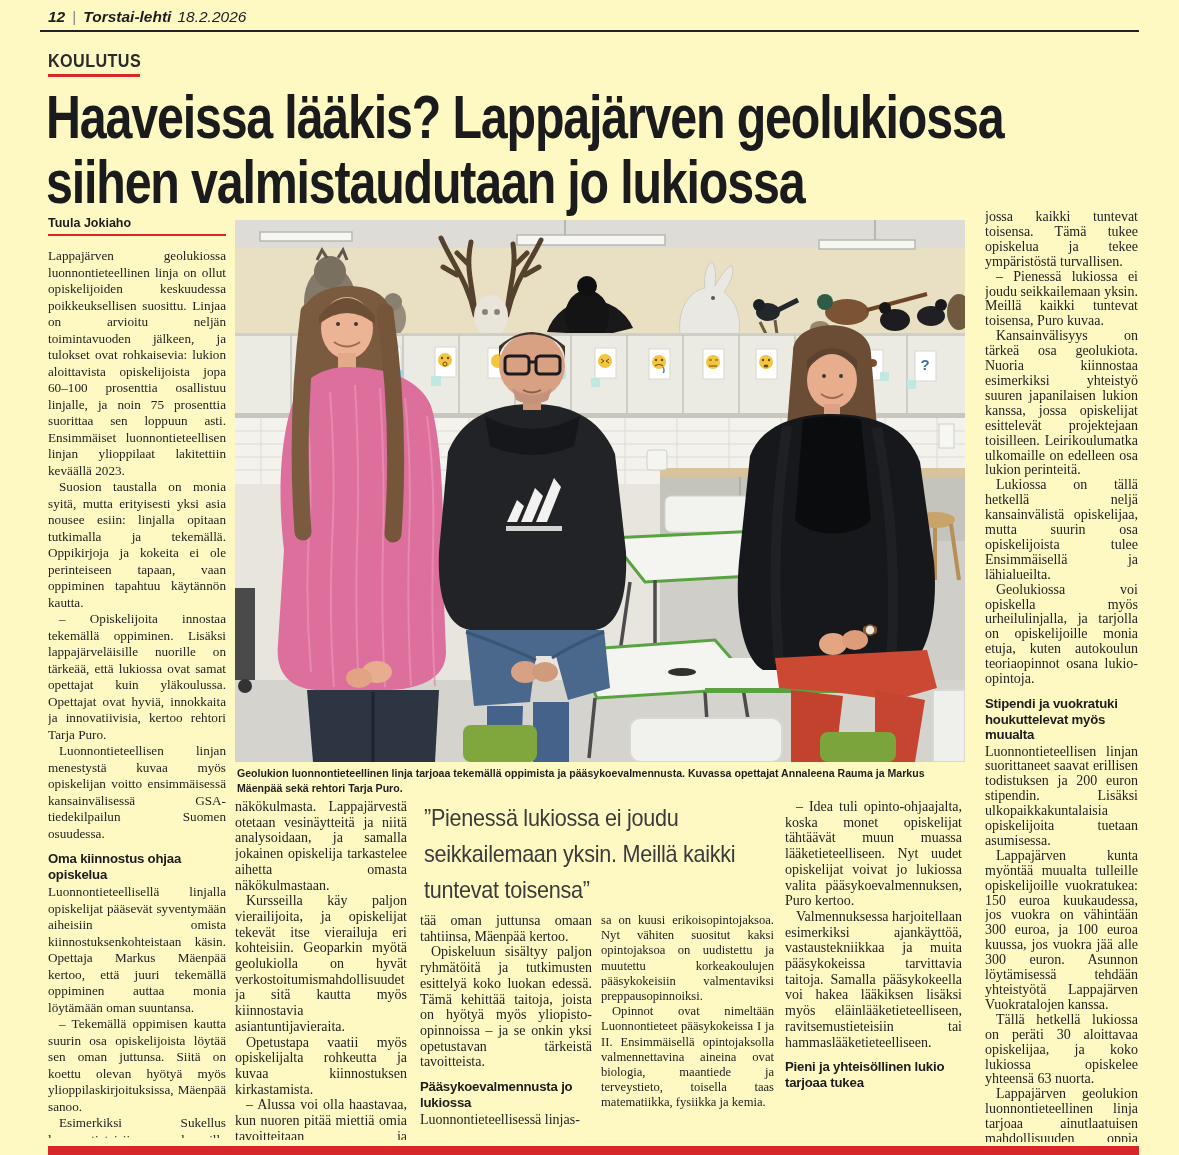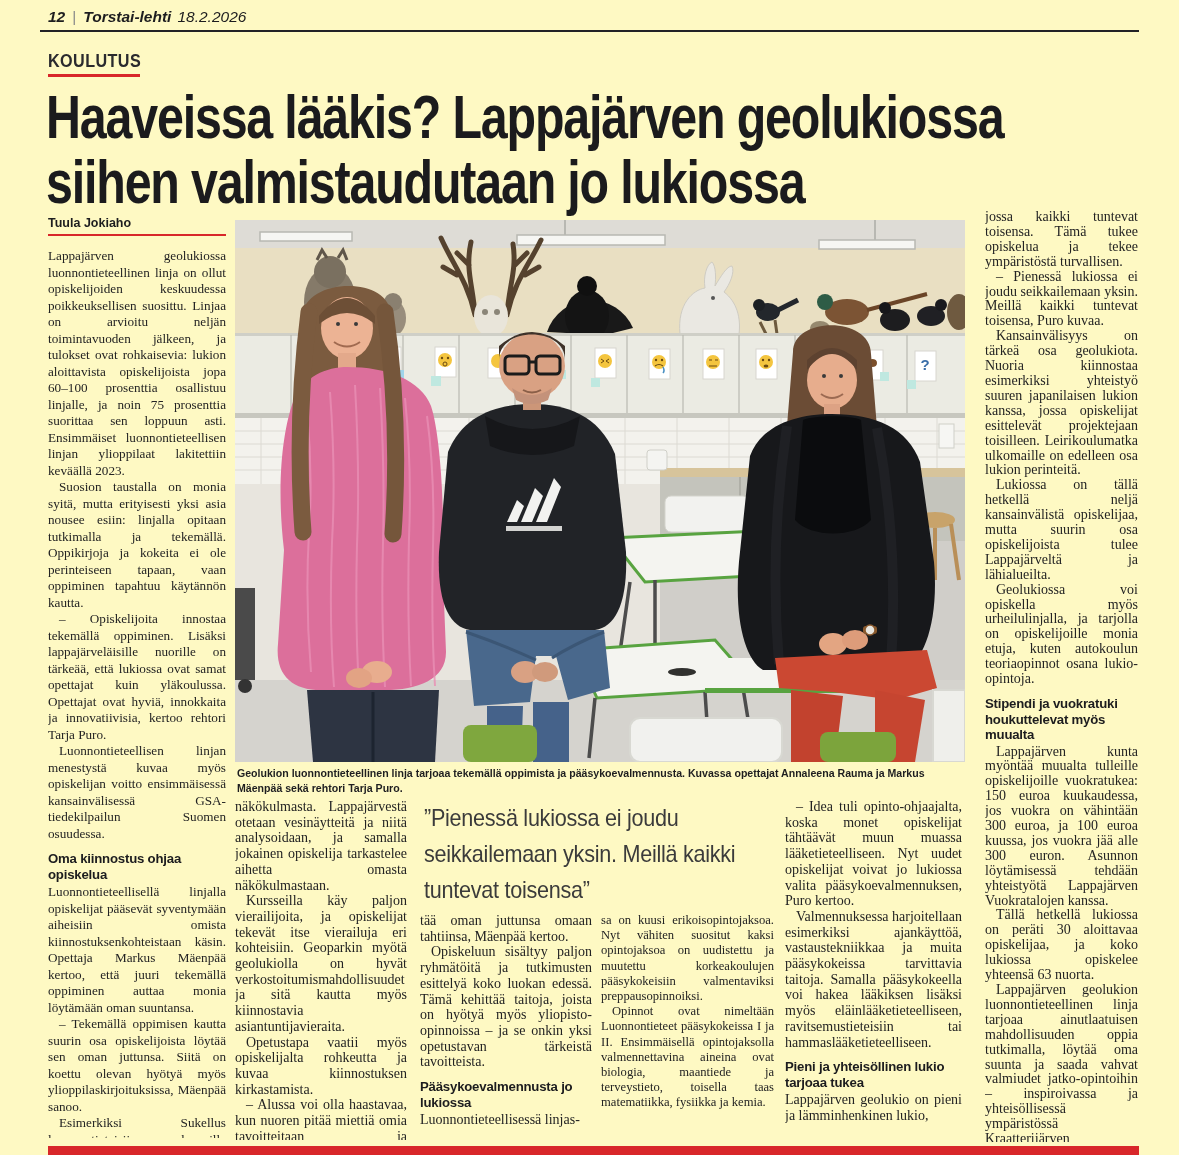--- a/index.html
+++ b/index.html
@@ -385,32 +385,32 @@
     <div>
         <p class="body">sa on kuusi erikoisopintojaksoa. Nyt vähiten suositut kaksi opintojaksoa on uudistettu ja muutettu korkeakoulujen pääsykokeisiin valmentaviksi preppausopinnoiksi.</p>
         <p class="body ind">Opinnot ovat nimeltään Luonnontieteet pääsykokeissa I ja II. Ensimmäisellä opintojaksolla valmennettavina aineina ovat biologia, maantiede ja terveystieto, toisella taas matematiikka, fysiikka ja kemia.</p>
       </div>
   </div>
   <div class="col c-d" style="left:785px;top:799px;width:177px;height:341px;">
     <div>
         <p class="body ind">– Idea tuli opinto-ohjaajalta, koska monet opiskelijat tähtäävät muun muassa lääketieteelliseen. Nyt uudet opiskelijat voivat jo lukiossa valita pääsykoevalmennuksen, Puro kertoo.</p>
         <p class="body ind">Valmennuksessa harjoitellaan esimerkiksi ajankäyttöä, vastaustekniikkaa ja muita pääsykokeissa tarvittavia taitoja. Samalla pääsykokeella voi hakea lääkiksen lisäksi myös eläinlääketieteelliseen, ravitsemustieteisiin tai hammaslääketieteelliseen.</p>
         <p class="sub">Pieni ja yhteisöllinen lukio tarjoaa tukea</p>
-        <p class="body">Lappajärven geolukio on pieni ja lämminhenkinen lukio,</p>
       </div>
   </div>
 
   <div class="col c-right" style="left:985px;top:210px;width:153px;height:932px;">
     <div>
         <p class="body">jossa kaikki tuntevat toisensa. Tämä tukee opiskelua ja tekee ympäristöstä turvallisen.</p>
         <p class="body ind">– Pienessä lukiossa ei joudu seikkailemaan yksin. Meillä kaikki tuntevat toisensa, Puro kuvaa.</p>
         <p class="body ind">Kansainvälisyys on tärkeä osa geolukiota. Nuoria kiinnostaa esimerkiksi yhteistyö suuren japanilaisen lukion kanssa, jossa opiskelijat esittelevät projektejaan toisilleen. Leirikoulumatka ulkomaille on edelleen osa lukion perinteitä.</p>
-        <p class="body ind">Lukiossa on tällä hetkellä neljä kansainvälistä opiskelijaa, mutta suurin osa opiskelijoista tulee Lappajärveltä ja lähialueilta.</p>
+        <p class="body ind">Lukiossa on tällä hetkellä neljä kansainvälistä opiskelijaa, mutta suurin osa opiskelijoista tulee Ensimmäisellä ja lähialueilta.</p>
         <p class="body ind">Geolukiossa voi opiskella myös urheilulinjalla, ja tarjolla on opiskelijoille monia etuja, kuten autokoulun teoriaopinnot osana lukio-opintoja.</p>
         <p class="sub">Stipendi ja vuokratuki houkuttelevat myös muualta</p>
+        <p class="body">Luonnontieteellisen linjan suorittaneet saavat erillisen todistuksen ja 200 euron stipendin. Lisäksi ulkopaikkakuntalaisia opiskelijoita tuetaan asumisessa.</p>
         <p class="body ind">Lappajärven kunta myöntää muualta tulleille opiskelijoille vuokratukea: 150 euroa kuukaudessa, jos vuokra on vähintään 300 euroa, ja 100 euroa kuussa, jos vuokra jää alle 300 euron. Asunnon löytämisessä tehdään yhteistyötä Lappajärven Vuokratalojen kanssa.</p>
         <p class="body ind">Tällä hetkellä lukiossa on peräti 30 aloittavaa opiskelijaa, ja koko lukiossa opiskelee yhteensä 63 nuorta.</p>
         <p class="body ind">Lappajärven geolukion luonnontieteellinen linja tarjoaa ainutlaatuisen mahdollisuuden oppia tutkimalla, löytää oma suunta ja saada vahvat valmiudet jatko-opintoihin – inspiroivassa ja yhteisöllisessä ympäristössä Kraatterijärven maisemissa.</p>
       </div>
   </div>
 
   <div class="botbar"></div>
 </div>
 
 </body></html>

